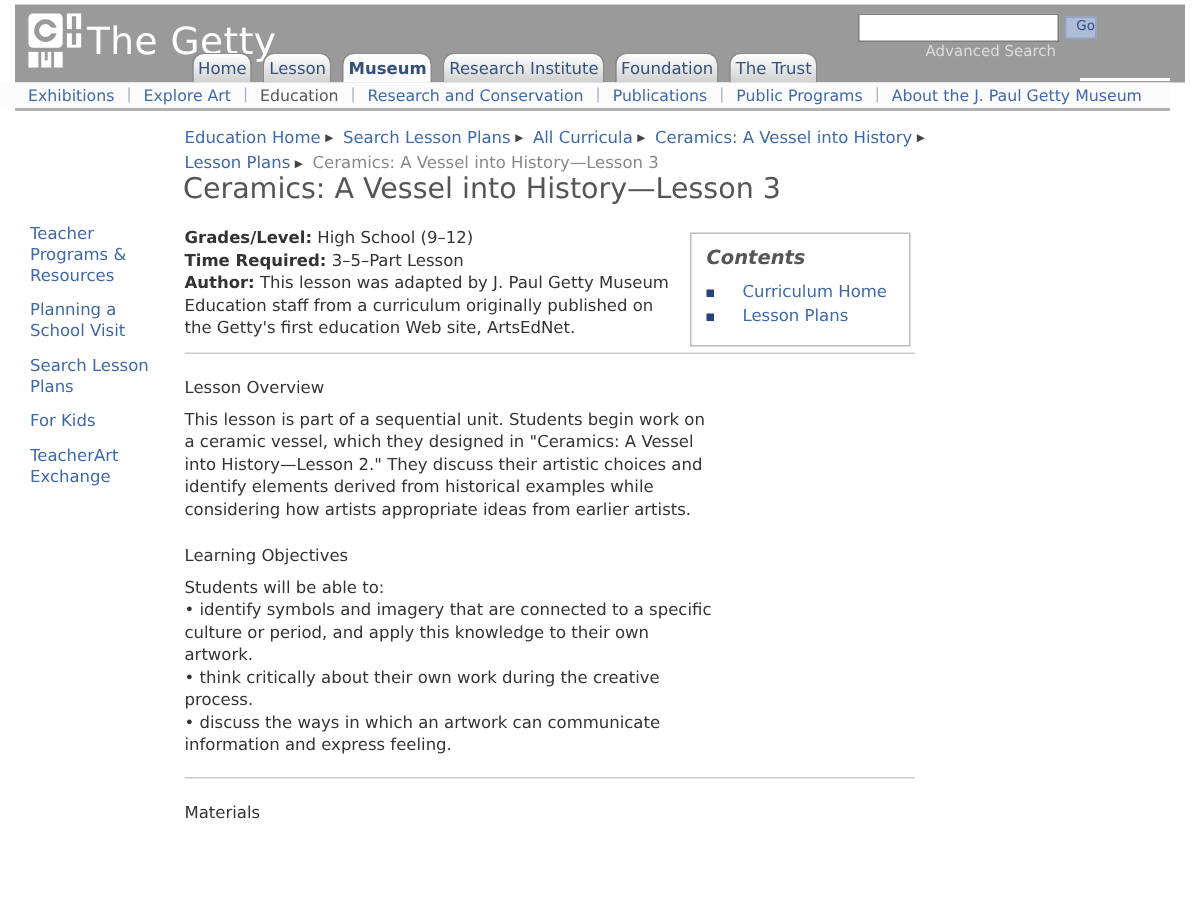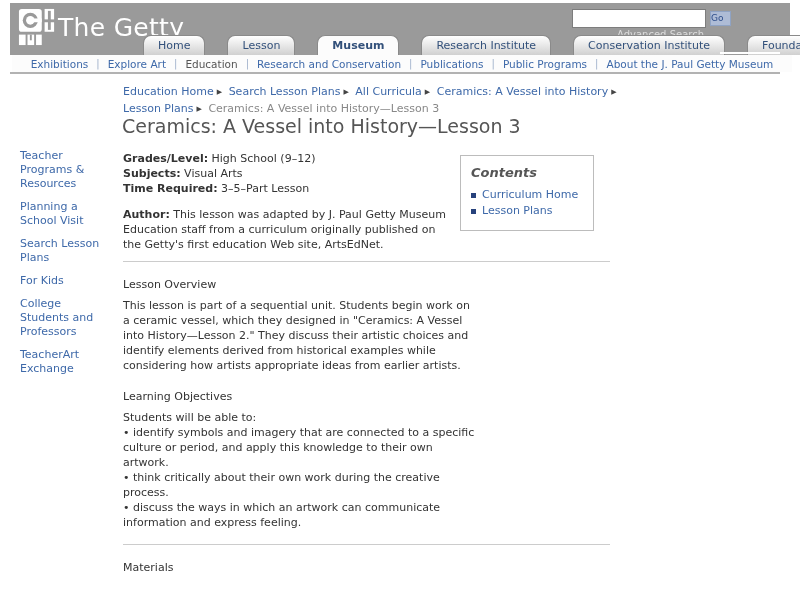--- a/index.html
+++ b/index.html
@@ -11,61 +11,61 @@
 
   
   .header { position:absolute; left:10px; top:3px; width:780px; height:52px; background:#9a9a9a; }
   .logo { position:absolute; left:8px; top:5px; display:flex; align-items:center; gap:2px; }
   .logo-text { color:#ffffff; font-size:25px; letter-spacing:0.3px; }
 
   .search-input { position:absolute; right:84px; top:6px; width:126px; height:15px;
     border:1px solid #7d7d7d; background:#fff; font-size:11px; padding:1px 3px; }
   .go-btn { position:absolute; right:59px; top:8px; width:19px; height:13px;
     background:#aebcd6; border:1px solid #8fa3c4; color:#2e4d8a; font-size:9px;
-    line-height:12px; text-align:left; cursor:pointer; }
+    line-height:12px; text-align:right; cursor:pointer; }
   .advanced { position:absolute; right:86px; top:26px; color:#dcdcdc; font-size:10px; }
 
   .tabs { position:absolute; left:118px; bottom:0; display:flex; gap:7px; align-items:flex-end; }
   .tab { background:linear-gradient(#ffffff,#d0d0d0); border:1px solid #8a8a8a; border-bottom:none;
-    border-radius:8px 8px 0 0; color:#33517b; font-size:11px; padding:3px 14px 3px;
-    text-align:center; white-space:nowrap; cursor:pointer;margin-left:15px; }
+    border-radius:8px 8px 0 0; color:#33517b; font-size:11px; padding:3px 3px 3px;
+    text-align:center; white-space:nowrap; cursor:pointer; }
   .tab.active { background:#fcfcfc; font-weight:bold; }
   .header-tail { position:absolute; right:10px; bottom:1px; width:60px; height:2px; background:#fff; }
 
   
-  .subnav { position:absolute; left:12px; top:55px; width:780px; height:17px; background:#fcfcfc;
+  .subnav { position:absolute; left:0; top:55px; width:780px; height:17px; background:#fcfcfc;
     display:flex; justify-content:center; align-items:center; font-size:10.5px; white-space:nowrap; }
   .subnav a { color:#3e69a9; }
   .subnav a.current { color:#555; }
   .subnav .sep { color:#9fb0ca; margin:0 8px; font-size:10px; }
   .subnav-rule { position:absolute; left:10px; top:72px; width:770px; height:2px; background:#b2b2b2; }
 
   
   .breadcrumb { position:absolute; left:123px; top:84px; width:505px; font-size:11px; line-height:15px; color:#888; }
   .breadcrumb a { color:#3e69a9; }
   .crumb-sep { font-size:7px; color:#444; margin:0 3px; position:relative; top:-1px; }
   .page-title { position:absolute; left:122px; top:102px; font-size:19px; color:#555; font-weight:400; }
 
   
   .sidebar { position:absolute; left:20px; top:149px; width:92px; font-size:11px; line-height:14px; }
   .sidebar a { display:block; margin-bottom:9px; color:#3e69a9; }
 
   
-  .contents-box { position:absolute; left:460px; top:155px; width:134px; box-sizing:border-box;
+  .contents-box { position:absolute; left:460px; top:155px; width:147px; box-sizing:border-box;
     border:1px solid #bcbcbc; background:#fff; padding:9px 10px 11px; }
   .contents-title { font-style:italic; font-weight:bold; font-size:13px; color:#555; margin-bottom:7px; }
-  .contents-link { display:flex; align-items:center; gap:6px; font-size:11px; line-height:16px; }
+  .contents-link { display:flex; align-items:center; gap:19px; font-size:11px; line-height:16px; }
   .contents-link a { color:#3e69a9; }
   .bullet-square { width:5px; height:5px; background:#27427c; flex:0 0 auto; }
 
   
   .main { position:absolute; left:123px; top:151px; width:487px; font-size:11px; line-height:15px; color:#333; }
   .main .narrow { max-width:330px; }
   .main .wide { max-width:352px; }
-  .meta { margin-bottom:11px; }
+  .meta { margin-bottom:0; }
   .author { margin-bottom:9px; }
   .rule { border:none; border-top:1px solid #ccc; margin:0 0 15px 0; }
   .sec-heading { font-weight:normal; margin-bottom:6px; }
   .para { margin-bottom:16px; }
   .obj-block { margin-bottom:14px; }
   b { color:#333; }
 </style>
 </head>
 <body>
 
@@ -89,21 +89,20 @@
 
   <input class="search-input" type="text" value="" style="">
   <div class="go-btn">Go</div>
   <div class="advanced">Advanced Search</div>
 
   <div class="tabs">
     <div class="tab"><span>Home</span></div>
     <div class="tab"><span>Lesson</span></div>
     <div class="tab active"><span>Museum</span></div>
     <div class="tab"><span>Research Institute</span></div>
-    <div class="tab"><span>Conservation Institute</span></div>
     <div class="tab"><span>Foundation</span></div>
     <div class="tab"><span>The Trust</span></div>
   </div>
   <div class="header-tail"></div>
 </div>
 
 <div class="subnav">
   <a href="#">Exhibitions</a>
     <span class="sep">|</span>
   <a href="#">Explore Art</a>
@@ -129,41 +128,39 @@
   <span>Ceramics: A Vessel into History—Lesson 3</span>
 </div>
 
 <h1 class="page-title">Ceramics: A Vessel into History—Lesson 3</h1>
 
 <div class="sidebar">
   <a href="#">Teacher Programs &amp; Resources</a>
   <a href="#">Planning a School Visit</a>
   <a href="#">Search Lesson Plans</a>
   <a href="#">For Kids</a>
-  <a href="#">College Students and Professors</a>
   <a href="#">TeacherArt Exchange</a>
 </div>
 
 <div class="contents-box">
   <div class="contents-title">Contents</div>
   <div class="contents-link">
     <span class="bullet-square"></span>
     <a href="#">Curriculum Home</a>
   </div>
   <div class="contents-link">
     <span class="bullet-square"></span>
     <a href="#">Lesson Plans</a>
   </div>
 </div>
 
 <div class="main">
 
   <div class="meta narrow">
     <div><b>Grades/Level:</b> <span>High School (9–12)</span></div>
-    <div><b>Subjects:</b> <span>Visual Arts</span></div>
     <div><b>Time Required:</b> <span>3–5–Part Lesson</span></div>
   </div>
 
   <div class="author narrow">
     <b>Author:</b>
     <span>This lesson was adapted by J. Paul Getty Museum Education staff from a curriculum originally published on the Getty's first education Web site, ArtsEdNet.</span>
   </div>
 
   <hr class="rule">
 

